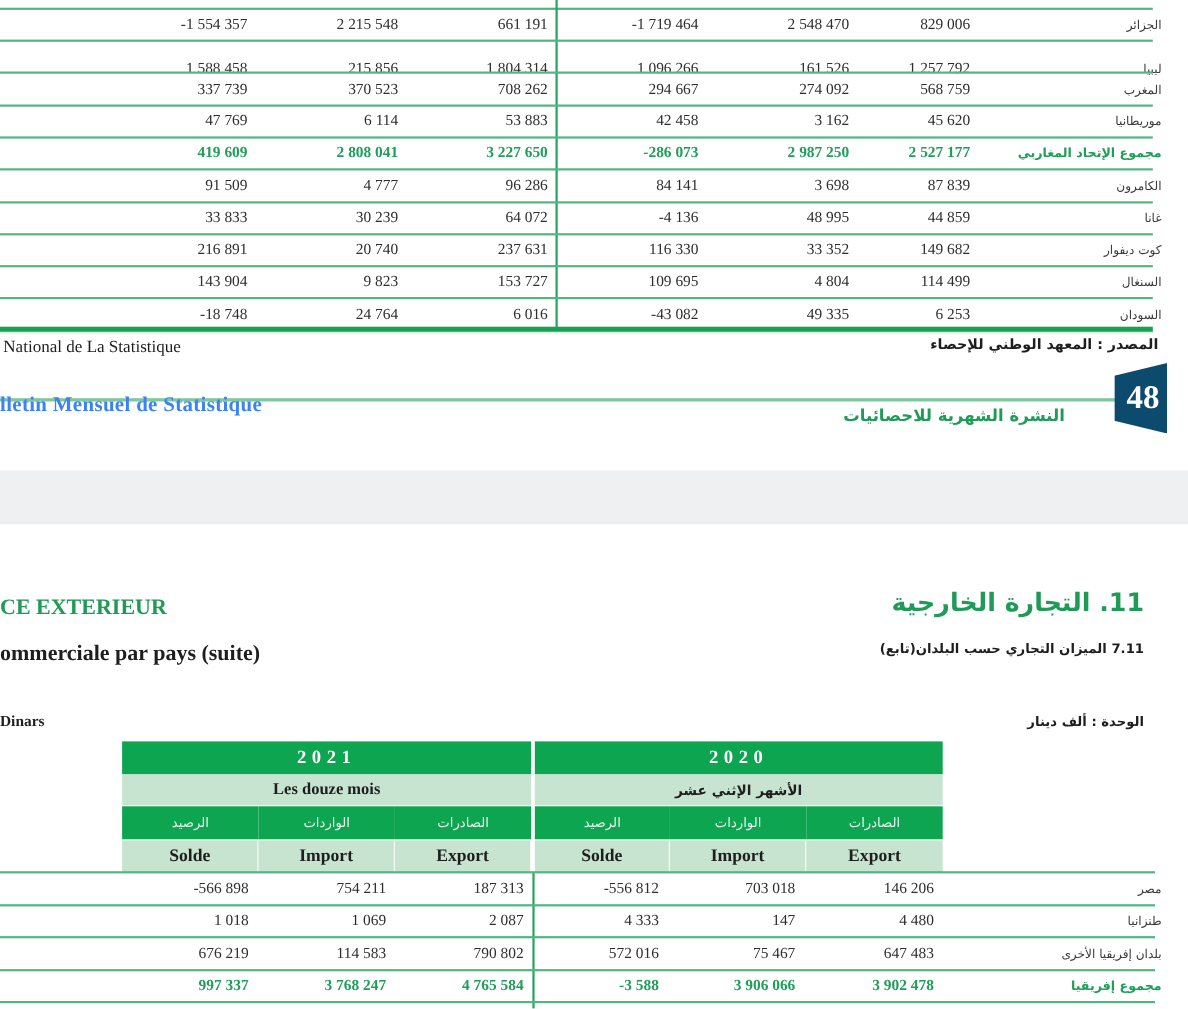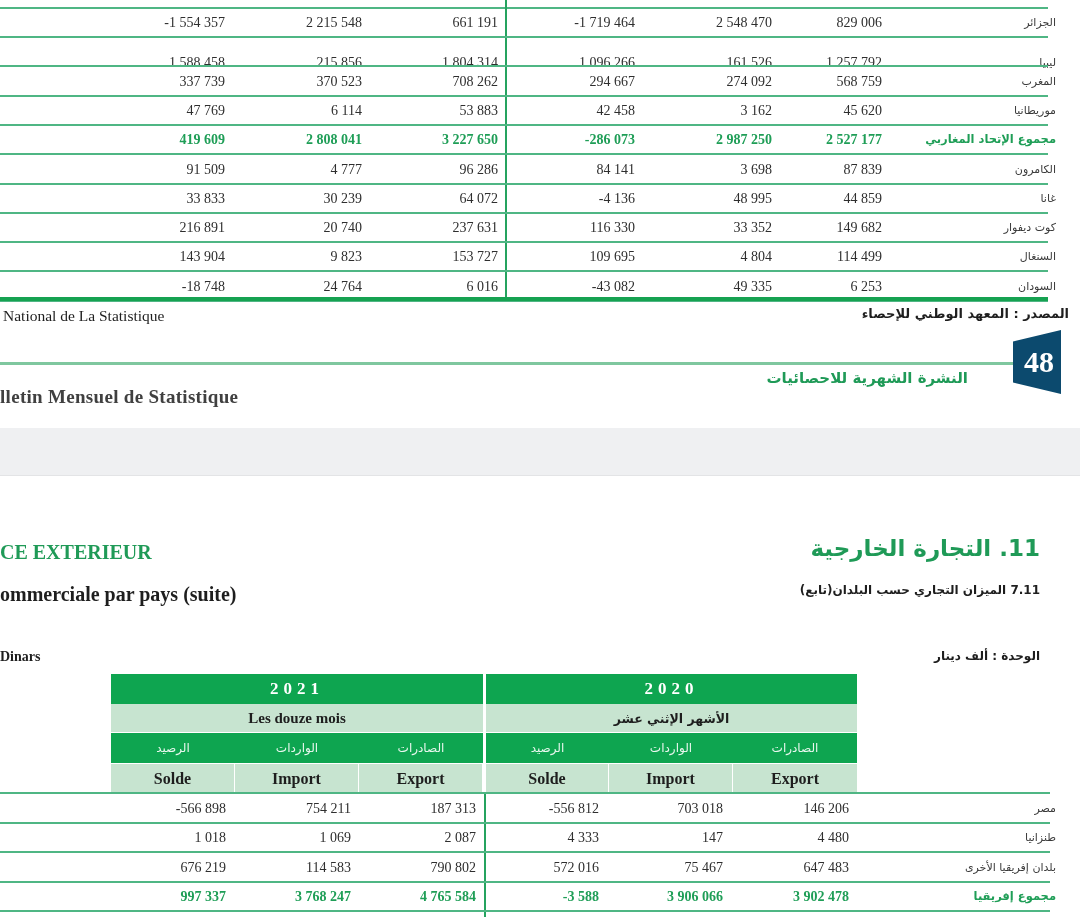--- a/index.html
+++ b/index.html
@@ -30,24 +30,24 @@
 
   
   .b-c1 { right: calc(1080px - 226px); }
   .b-c2 { right: calc(1080px - 351px); }
   .b-c3 { right: calc(1080px - 476px); }
   .b-c4 { right: calc(1080px - 599px); }
   .b-c5 { right: calc(1080px - 723px); }
   .b-c6 { right: calc(1080px - 849px); }
 
   .source-fr { position: absolute; left: 3px; top: 307px; font-size: 15.5px; font-weight: normal; color: #1e1e1e; }
-  .source-ar { position: absolute; right: 11px; top: 306px; font-family: "DejaVu Sans", sans-serif; font-size: 13px; font-weight: bold; color: #1e1e1e; direction: rtl; }
+  .source-ar { position: absolute; right: 27px; top: 306px; font-family: "DejaVu Sans", sans-serif; font-size: 13px; font-weight: bold; color: #1e1e1e; direction: rtl; }
 
   .footer-line { position: absolute; left: 0; top: 362px; width: 1020px; height: 3px; background: #7fc79f; }
-  .footer-fr { position: absolute; left: 0; top: 386px; font-size: 19px; font-weight: bold; color: #404040; letter-spacing: 0.3px; }
+  .footer-fr { position: absolute; left: 0; top: 358px; font-size: 19px; font-weight: bold; color: #3b82f6; letter-spacing: 0.3px; }
   .footer-ar { position: absolute; right: 112px; top: 369px; font-family: "DejaVu Sans", sans-serif; font-size: 15px; font-weight: bold; color: #1f9a57; direction: rtl; }
   .page-badge { position: absolute; left: 1013px; top: 330px; width: 48px; height: 64px; background: #0c4a6e;
                 clip-path: polygon(0 18%, 100% 0, 100% 100%, 0 82%); color: #ffffff; font-size: 30px; font-weight: bold;
                 display: flex; align-items: center; justify-content: center; padding-left: 4px; }
 
   .sec-fr { position: absolute; left: 0; top: 64px; font-size: 20px; font-weight: bold; color: #1f9a57; }
   .sec-ar { position: absolute; right: 40px; top: 58px; font-family: "DejaVu Sans", sans-serif; font-size: 23px; font-weight: bold; color: #1f9a57; direction: rtl; }
   .sub-fr { position: absolute; left: 0; top: 106px; font-size: 20px; font-weight: bold; color: #1e1e1e; }
   .sub-ar { position: absolute; right: 40px; top: 106px; font-family: "DejaVu Sans", sans-serif; font-size: 12px; font-weight: bold; color: #1e1e1e; direction: rtl; }
   .unit-fr { position: absolute; left: 0; top: 172px; font-size: 14px; font-weight: bold; color: #1e1e1e; }

